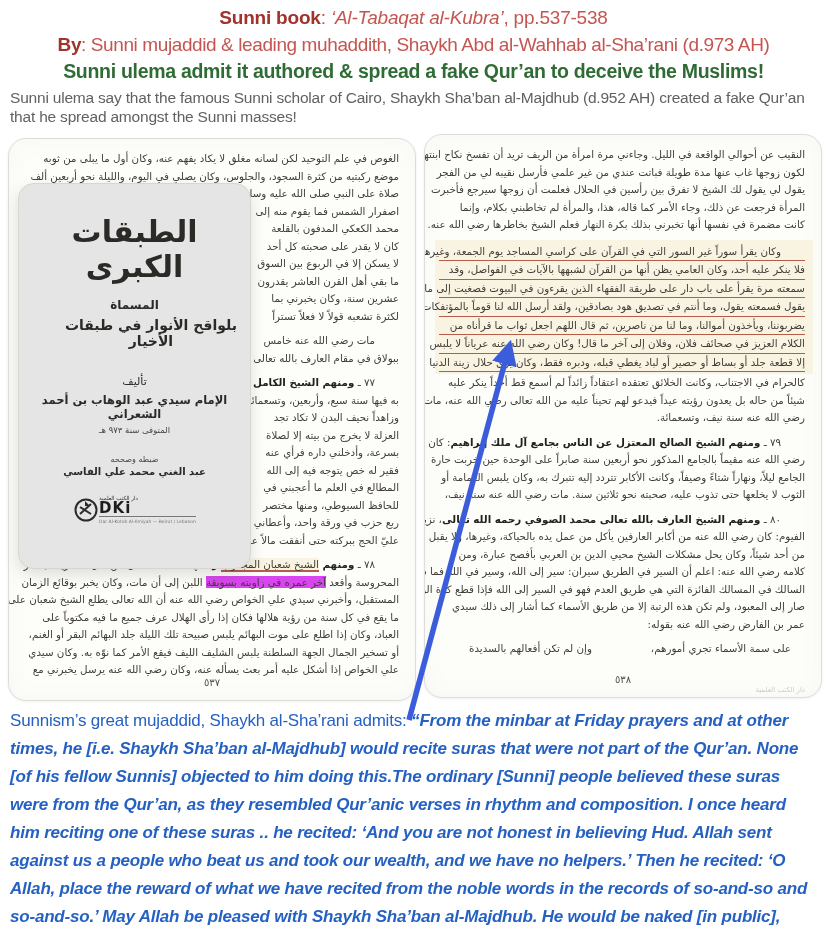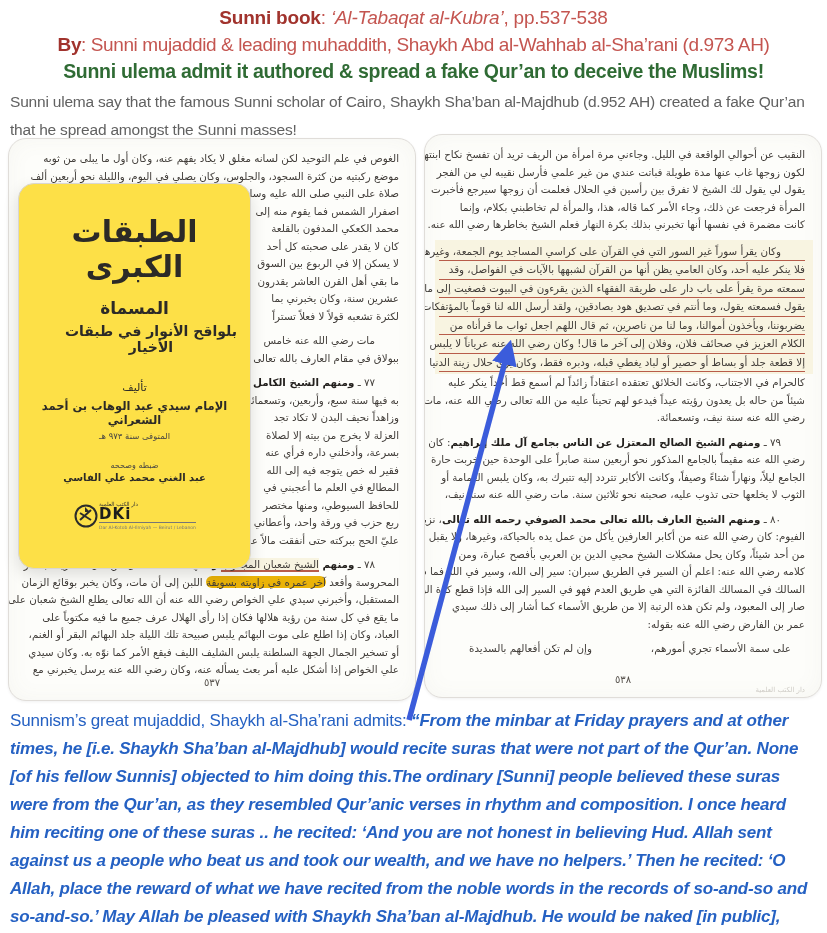--- a/index.html
+++ b/index.html
@@ -9,54 +9,54 @@
     background:#ffffff;font-family:"Liberation Sans",sans-serif;
   }
   
   .hdr{position:absolute;top:0;left:0;width:827px;text-align:center;}
   .h1{margin-top:7px;font-size:19px;color:#c45550;letter-spacing:-0.2px;}
   .h1 .bold{font-weight:bold;color:#a1332d;}
   .h1 i{font-style:italic;}
   .h2{margin-top:5px;font-size:19px;color:#c45550;letter-spacing:-0.4px;}
   .h2 .bold{font-weight:bold;color:#a1332d;}
   .h3{margin-top:4px;font-size:19.5px;font-weight:bold;color:#2f6b34;letter-spacing:-0.3px;}
-  .h4{margin:5px 10px 0;font-size:15.5px;line-height:28px;color:#616161;text-align:left;letter-spacing:-0.2px;}
+  .h4{margin:5px 10px 0;font-size:15.5px;line-height:19px;color:#616161;text-align:left;letter-spacing:-0.2px;}
   
   .page{
     position:absolute;background:#fdfdfa;border:1px solid #e0ddd9;border-radius:18px;
     box-shadow:0 1px 3px rgba(0,0,0,.06), inset 0 0 22px rgba(120,110,90,.05);
     overflow:hidden;direction:rtl;
     font-family:"DejaVu Sans",sans-serif;font-size:10.3px;color:#403c38;
   }
   .page-left{left:8px;top:138px;width:406px;height:561px;padding:0;}
   .page-right{left:424px;top:134px;width:396px;height:562px;}
   .page-inner{padding:11px 16px 0 14px;}
   .ln{line-height:17.5px;white-space:nowrap;text-align:right;}
   .ind{padding-right:24px;}
   .b{font-weight:bold;color:#23201d;}
   .blk{margin-top:7px;}
   .blk:first-child{margin-top:0;}
   .blk.cont{margin-top:0;}
   .hlblock{background:#f8f4e1;margin:6px -8px 0 -4px;padding:3px 8px 2px 4px;}
   .hlblock .ln{border-bottom:1.5px solid #b85c4a;}
   .hl{background:#f8f4e1;border-bottom:2px solid #b85c4a;}
-  .hl2{background:#eab308;border-radius:6px;}
+  .hl2{background:#d946ef;}
   .poem{display:flex;justify-content:space-between;padding:0 14px 0 30px;}
   .pagenum{position:absolute;bottom:12px;left:0;right:0;text-align:center;font-size:10px;color:#55504b;letter-spacing:2px;}
   .wm{position:absolute;bottom:3px;right:16px;font-size:7px;color:#cfccc6;}
   
   .cover{
     position:absolute;left:18px;top:183px;width:231px;height:384px;
-    background:#fde047;border:1px solid #d9d6d1;border-radius:16px;
+    background:#e5e5e5;border:1px solid #d9d6d1;border-radius:16px;
     box-shadow:0 6px 16px rgba(0,0,0,.13);
     direction:rtl;text-align:center;overflow:hidden;
     font-family:"DejaVu Sans",sans-serif;color:#2c2a27;
   }
   .cv-title{margin-top:30px;font-size:30px;font-weight:bold;letter-spacing:-1px;}
-  .cv-sub1{margin-top:14px;font-size:17px;font-weight:bold;}
+  .cv-sub1{margin-top:14px;font-size:12px;font-weight:bold;}
   .cv-sub2{margin-top:5px;font-size:14px;font-weight:bold;padding-left:33px;}
   .cv-talif{margin-top:26px;font-size:11px;}
   .cv-author{margin-top:5px;font-size:11.5px;font-weight:bold;}
   .cv-died{margin-top:4px;font-size:8.5px;color:#4a4743;}
   .cv-edlabel{margin-top:20px;font-size:8px;color:#4a4743;}
   .cv-editor{margin-top:2px;font-size:10px;font-weight:bold;}
   .dki{margin-top:18px;display:flex;justify-content:center;align-items:center;direction:ltr;}
   .dki-text{text-align:left;}
   .dki-ar{font-size:5.5px;color:#333;line-height:6px;}
   .dki-abbr{font-size:15px;font-weight:bold;letter-spacing:1px;color:#1d1d1d;line-height:15px;border-bottom:1px solid #777;}

